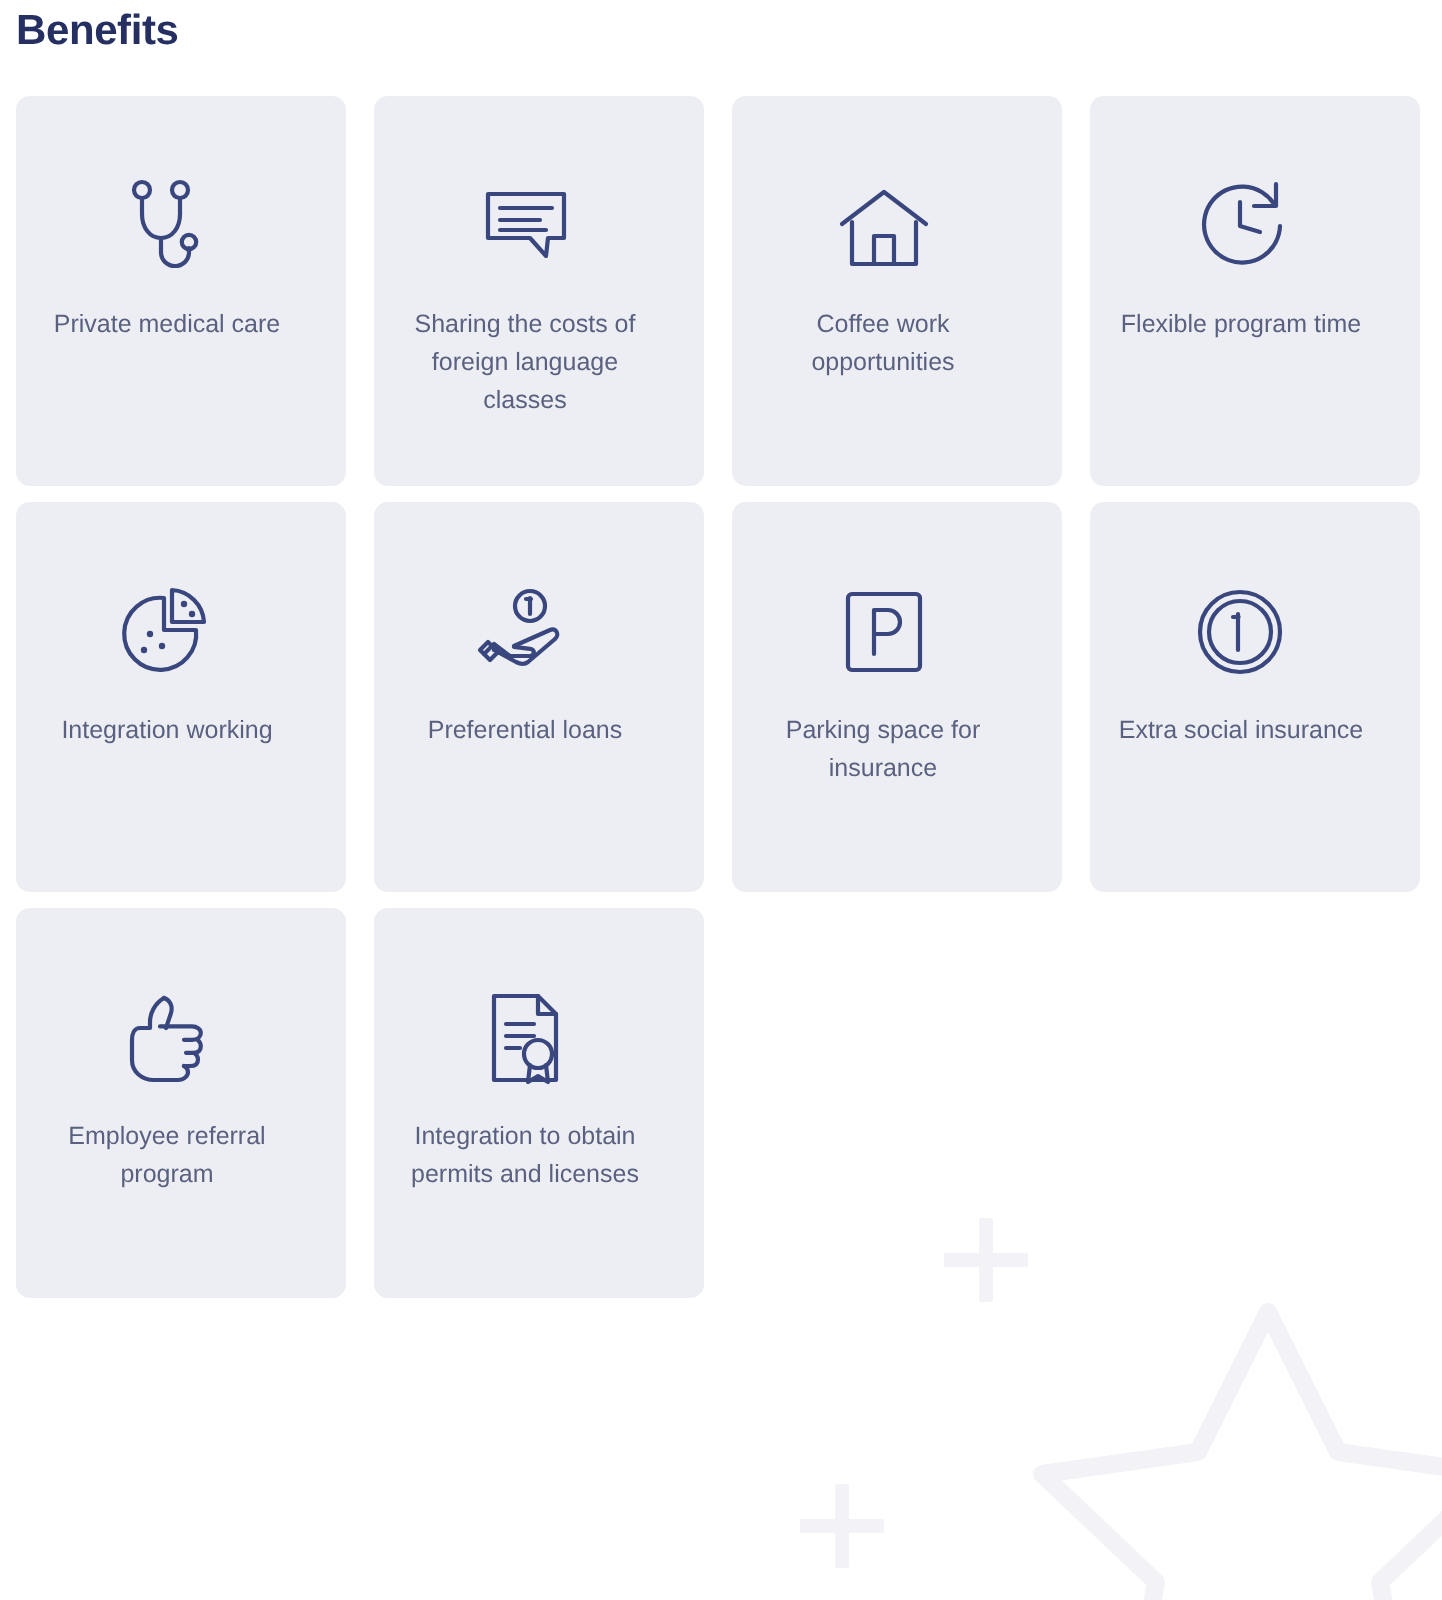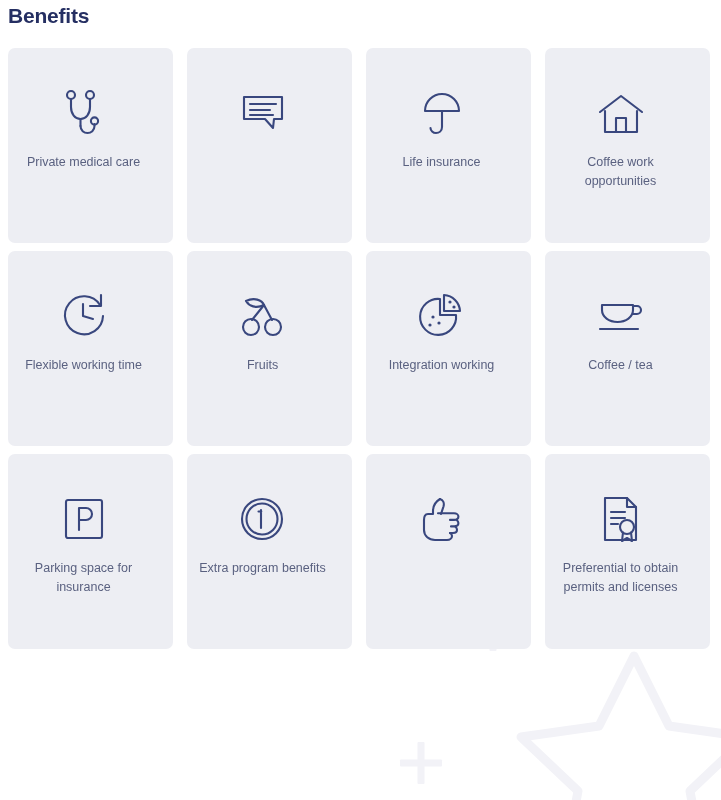--- a/index.html
+++ b/index.html
@@ -113,137 +113,120 @@
 
     <div class="benefit-card">
       <div class="benefit-icon">
         <svg width="46" height="44" viewBox="0 0 46 44" fill="none" stroke="currentColor" stroke-width="2.1" stroke-linecap="round" stroke-linejoin="round">
           <path d="M4 6 h38 v22 h-8 l-1 9 -8 -9 H4 Z"></path>
           <path d="M10 13 h26"></path>
           <path d="M10 19 h20"></path>
           <path d="M10 24 h23"></path>
         </svg>
       </div>
-    </div>
-
-
-    <div class="benefit-card">
-      <div class="benefit-icon">
-        <svg width="40" height="48" viewBox="0 0 40 48" fill="none" stroke="currentColor" stroke-width="2.1" stroke-linecap="round" stroke-linejoin="round">
-          <path d="M3 22 a17 17 0 0 1 34 0 Z"></path>
-          <path d="M20 22 v16 c0 4 -3 6 -6 6 s-5.5 -2.5 -5.5 -5"></path>
-        </svg>
-      </div>
-      <div class="benefit-label">Life insurance</div>
-    </div>
+      <div class="benefit-label">Sharing the costs of foreign language classes</div>
+    </div>
+
+
 
     <div class="benefit-card">
       <div class="benefit-icon">
         <svg width="48" height="44" viewBox="0 0 48 44" fill="none" stroke="currentColor" stroke-width="2.1" stroke-linecap="round" stroke-linejoin="round">
           <path d="M3 21 L24 5 L45 21"></path>
           <path d="M8 20 v21 h32 v-21"></path>
           <path d="M19 41 v-14 h10 v14"></path>
         </svg>
       </div>
       <div class="benefit-label">Coffee work opportunities</div>
     </div>
 
     <div class="benefit-card">
       <div class="benefit-icon">
         <svg width="48" height="46" viewBox="0 0 48 46" fill="none" stroke="currentColor" stroke-width="2.1" stroke-linecap="round" stroke-linejoin="round">
           <path d="M40 12 a19 19 0 1 0 3 11"></path>
           <path d="M41 2 v11 h-11"></path>
           <path d="M23 11 v12 l10 3"></path>
         </svg>
       </div>
-      <div class="benefit-label">Flexible working time</div>
-    </div>
-
-    <div class="benefit-card">
-      <div class="benefit-icon">
-        <svg width="48" height="44" viewBox="0 0 48 44" fill="none" stroke="currentColor" stroke-width="2.1" stroke-linecap="round" stroke-linejoin="round">
-          <path d="M7 7 c8 -4 16 -1 18 4 c-8 4 -15 1 -18 -4 Z"></path>
-          <path d="M25 11 L13 26"></path>
-          <path d="M25 11 L33 26"></path>
-          <circle cx="12" cy="33" r="8"></circle>
-          <circle cx="34" cy="33" r="8"></circle>
-        </svg>
-      </div>
-      <div class="benefit-label">Fruits</div>
-    </div>
+      <div class="benefit-label">Flexible program time</div>
+    </div>
+
 
     <div class="benefit-card">
       <div class="benefit-icon">
         <svg width="48" height="46" viewBox="0 0 48 46" fill="none" stroke="currentColor" stroke-width="2.1" stroke-linecap="round" stroke-linejoin="round">
           <path d="M22 6 a18 18 0 1 0 16 16 L22 22 Z"></path>
           <path d="M26 2 L26 18 L42 18 A17 17 0 0 0 26 2 Z"></path>
           <circle cx="32" cy="9" r="1.6" fill="currentColor" stroke="none"></circle>
           <circle cx="36" cy="14" r="1.6" fill="currentColor" stroke="none"></circle>
           <circle cx="15" cy="24" r="1.6" fill="currentColor" stroke="none"></circle>
           <circle cx="21" cy="30" r="1.6" fill="currentColor" stroke="none"></circle>
           <circle cx="12" cy="32" r="1.6" fill="currentColor" stroke="none"></circle>
         </svg>
       </div>
       <div class="benefit-label">Integration working</div>
     </div>
 
-
-    <div class="benefit-card">
-      <div class="benefit-icon">
-        <svg width="48" height="34" viewBox="0 0 48 34" fill="none" stroke="currentColor" stroke-width="2.1" stroke-linecap="round" stroke-linejoin="round">
-          <path d="M5 6 h31 v5 c0 7 -7 12 -15.5 12 S5 18 5 11 Z"></path>
-          <path d="M36 7 h4 a4 4 0 0 1 0 8 h-4"></path>
-          <path d="M3 30 h38"></path>
-        </svg>
-      </div>
-      <div class="benefit-label">Coffee / tea</div>
-    </div>
+    <div class="benefit-card">
+      <div class="benefit-icon">
+        <svg width="50" height="44" viewBox="0 0 50 44" fill="none" stroke="currentColor" stroke-width="2.1" stroke-linecap="round" stroke-linejoin="round">
+          <circle cx="27" cy="9" r="7.5"></circle>
+          <path d="M27 5 v8 M25 5.5 h2.5"></path>
+          <path d="M4 33 l5 -5 8 6 h10 c2 0 3 -3 0 -3.6 l-8 -1"></path>
+          <path d="M19 29 l18 -8 c3 -1.5 5 2.5 2.5 4.5 L26 37 c-2 1.6 -4 1 -6 0 l-11 -6"></path>
+          <path d="M2 31 l4 -4 5 5 -4 4 Z"></path>
+        </svg>
+      </div>
+      <div class="benefit-label">Preferential loans</div>
+    </div>
+
 
     <div class="benefit-card">
       <div class="benefit-icon">
         <svg width="42" height="44" viewBox="0 0 42 44" fill="none" stroke="currentColor" stroke-width="2.1" stroke-linecap="round" stroke-linejoin="round">
           <rect x="3" y="3" width="36" height="38" rx="2"></rect>
           <path d="M16 33 V11 h7 a6 6 0 0 1 0 12 h-7"></path>
         </svg>
       </div>
       <div class="benefit-label">Parking space for insurance</div>
     </div>
 
     <div class="benefit-card">
       <div class="benefit-icon">
         <svg width="46" height="46" viewBox="0 0 46 46" fill="none" stroke="currentColor" stroke-width="2.1" stroke-linecap="round" stroke-linejoin="round">
           <circle cx="22" cy="23" r="20"></circle>
           <circle cx="22" cy="23" r="15.5"></circle>
           <path d="M21 14 v18 M18.5 15.5 h2.8"></path>
         </svg>
       </div>
-      <div class="benefit-label">Extra program benefits</div>
+      <div class="benefit-label">Extra social insurance</div>
     </div>
 
     <div class="benefit-card">
       <div class="benefit-icon">
         <svg width="40" height="48" viewBox="0 0 40 48" fill="none" stroke="currentColor" stroke-width="2.1" stroke-linecap="round" stroke-linejoin="round">
           <path d="M18 4 c-5 3 -7 8 -7 12 l0 3 -5 0 c-3 0 -4 3 -4 6 v10 c0 6 5 10 11 10 h12 c3 0 5 -2 5 -4 s-2 -3 -2 -3"></path>
           <path d="M28 38 h3 c3 0 4 -1.6 4 -3.3 s-1.6 -3 -1.6 -3"></path>
           <path d="M29 31.4 h3.4 c3 0 4 -1.6 4 -3.3 s-1.6 -3.2 -1.6 -3.2"></path>
           <path d="M28 24.9 h4 c3 0 4.4 -1.7 4.4 -3.4 s-1.8 -3.3 -4.4 -3.3 H16"></path>
           <path d="M18 4 c3 1 4.5 4 3.5 7.5 L19 19"></path>
         </svg>
       </div>
+      <div class="benefit-label">Employee referral program</div>
     </div>
 
     <div class="benefit-card">
       <div class="benefit-icon">
         <svg width="42" height="48" viewBox="0 0 42 48" fill="none" stroke="currentColor" stroke-width="2.1" stroke-linecap="round" stroke-linejoin="round">
           <path d="M5 3 h22 l9 9 v33 H5 Z"></path>
           <path d="M27 3 v9 h9"></path>
           <path d="M11 17 h14"></path>
           <path d="M11 23 h14"></path>
           <path d="M11 29 h7"></path>
           <circle cx="27" cy="32" r="7"></circle>
           <path d="M23 37.5 L22 46 l5 -3 5 3 -1 -8.5"></path>
         </svg>
       </div>
-      <div class="benefit-label">Preferential to obtain permits and licenses</div>
+      <div class="benefit-label">Integration to obtain permits and licenses</div>
     </div>
 
   </div>
 </div>
 
 </body></html>

